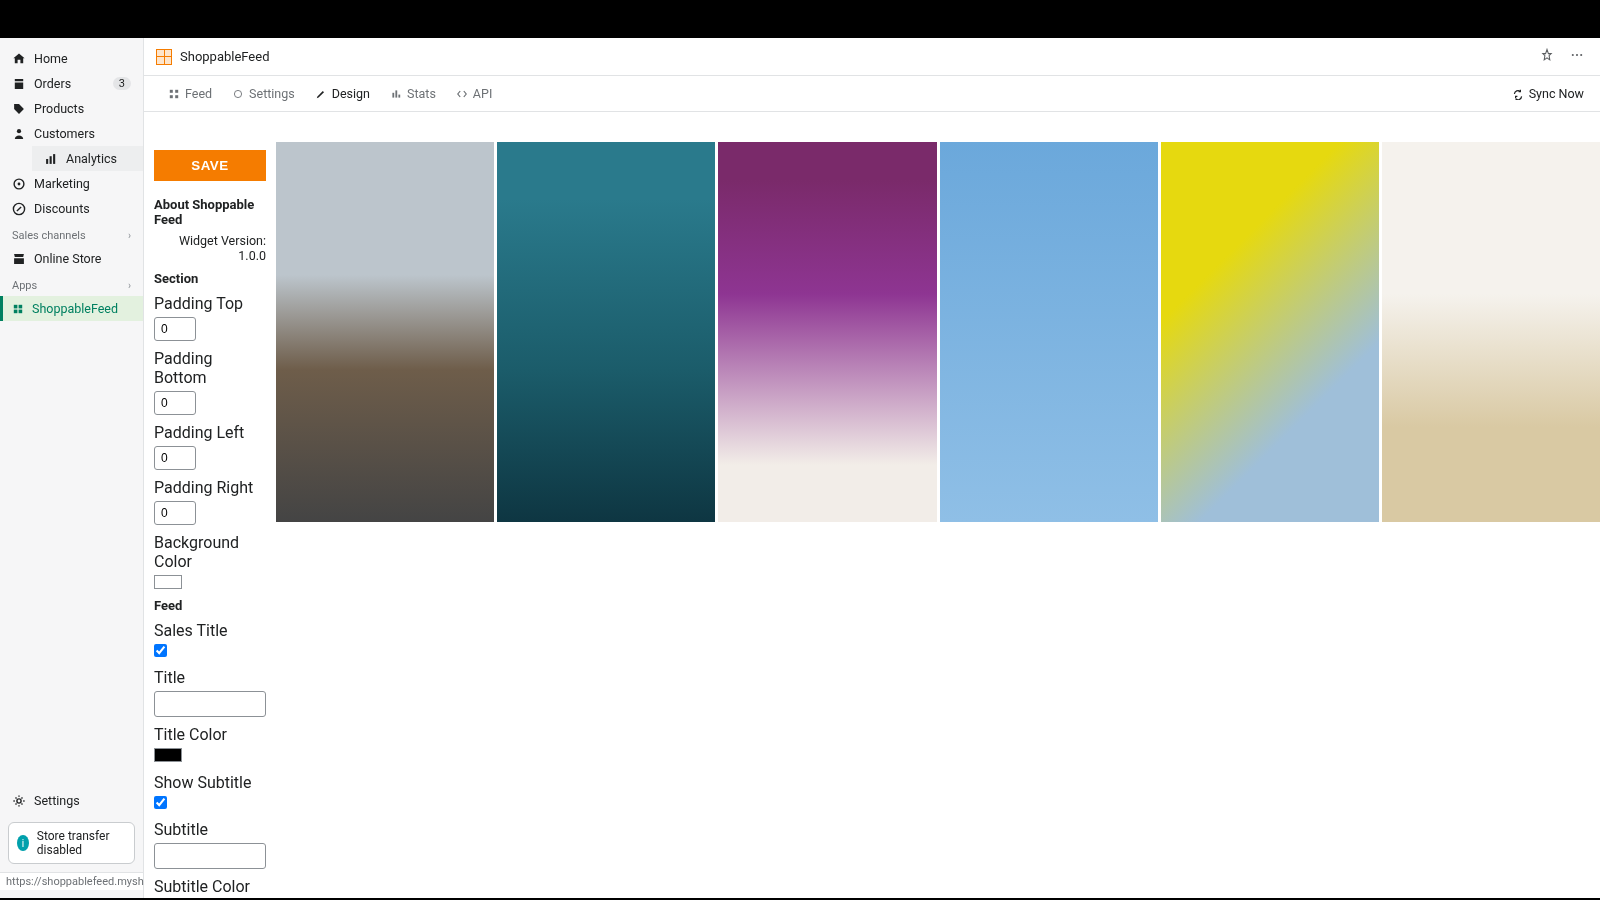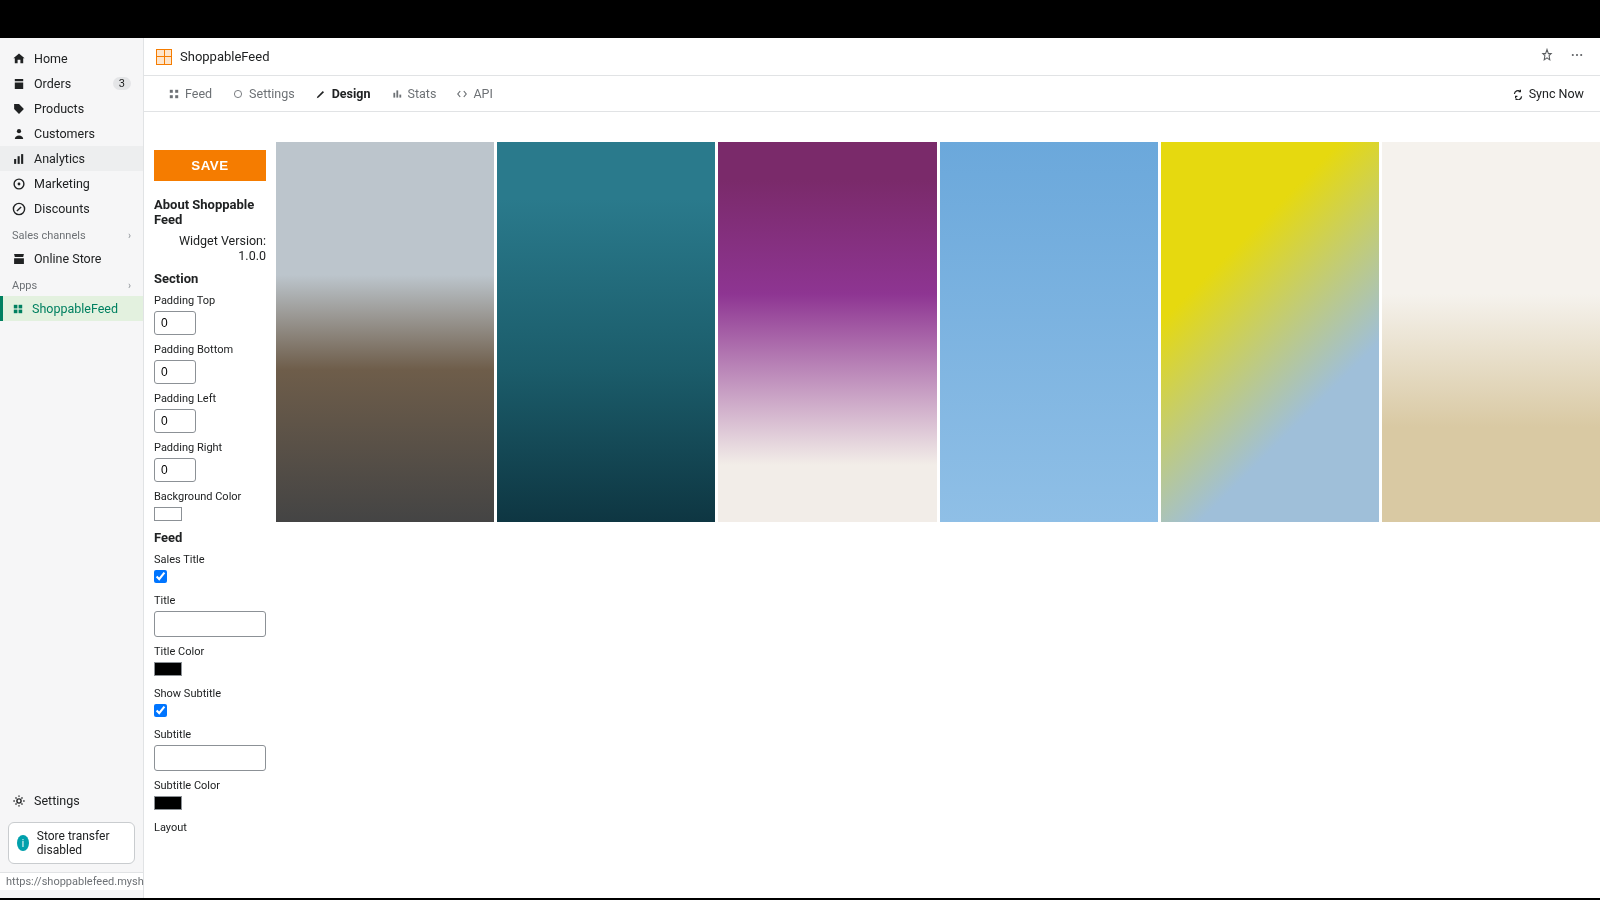--- a/index.html
+++ b/index.html
@@ -1,21 +1,21 @@
 <!DOCTYPE html>
 <html><head>
 <meta charset="utf-8">
 <style>
 * { box-sizing: border-box; margin: 0; padding: 0; }
 body { font-family: -apple-system, BlinkMacSystemFont, "Segoe UI", Roboto, sans-serif; font-size: 13px; color: #202223; background: #000; }
 .letterbox-top, .letterbox-bottom { height: 38px; background: #000; }
 .app { display: flex; background: #0f172a; height: 860px; }
 .sidebar { width: 144px; background: #f6f6f7; border-right: 1px solid #e1e3e5; display: flex; flex-direction: column; padding: 8px 0; }
 .nav-item { display: flex; align-items: center; padding: 5px 12px; cursor: pointer; color: #202223; font-size: 12.5px; gap: 8px; }
-.nav-item.active { background: #edeeef; }
+.nav-item.active { background: #edeeef; margin-left: 32px; }
 .nav-item.app-active { background: #e3f1df; color: #008060; border-left: 3px solid #008060; padding-left: 9px; }
 .nav-item .badge { margin-left: auto; background: #e4e5e7; border-radius: 10px; padding: 0 6px; font-size: 11px; }
 .nav-section { font-size: 11px; color: #6d7175; padding: 8px 12px 4px; display: flex; justify-content: space-between; align-items: center; }
 .nav-section .chev { font-size: 10px; color: #8c9196; }
 .sidebar-spacer { flex: 1; }
 .settings-link { display: flex; align-items: center; padding: 6px 12px; gap: 8px; font-size: 12.5px; cursor: pointer; }
 .transfer-pill { margin: 8px; border: 1px solid #c9cccf; border-radius: 6px; padding: 6px 8px; display: flex; align-items: center; gap: 8px; font-size: 12px; background: #fff; }
 .transfer-pill .i-circle { width: 16px; height: 16px; border-radius: 50%; background: #00a0ac; color: #fff; font-size: 10px; display: flex; align-items: center; justify-content: center; }
 .statusbar { background: #fff; border-top: 1px solid #e1e3e5; padding: 2px 6px; font-size: 11px; color: #6d7175; }
 .main { flex: 1; display: flex; flex-direction: column; background: #fff; }
@@ -24,29 +24,29 @@
 .app-icon span { background: #fff; opacity: .8; }
 .app-title { font-size: 13px; }
 .topbar-spacer { flex: 1; }
 .pin-icon, .more-icon, .bell-icon { cursor: pointer; color: #5c5f62; padding: 4px; }
 .tabs-row { display: flex; align-items: center; gap: 8px; padding: 6px 12px; }
 .tab-pill { padding: 4px 10px; font-size: 13px; }
 .tab-pill.active { background: #edeeef; border-radius: 4px; color: #008060; display: flex; align-items: center; gap: 6px; }
 .feed-icon-sm { width: 14px; height: 14px; border: 1.5px solid #008060; border-radius: 3px; display: inline-flex; align-items: center; justify-content: center; font-size: 9px; color: #008060; }
 .subtabs-row { display: flex; align-items: center; gap: 4px; padding: 8px 16px; border-bottom: 1px solid #e1e3e5; font-size: 12.5px; }
 .subtab { display: flex; align-items: center; gap: 5px; padding: 2px 8px; color: #6d7175; cursor: pointer; }
-.subtab.active { color: #202223; font-weight: 700; }
+.subtab.active { color: #202223; font-weight: 400; }
 .subtabs-spacer { flex: 1; }
 .sync-btn { display: flex; align-items: center; gap: 5px; color: #202223; cursor: pointer; font-size: 12.5px; }
 .content { flex: 1; display: flex; overflow: hidden; margin-top: 30px; }
 .design-panel { width: 132px; padding: 8px 10px; overflow-y: auto; font-size: 12.5px; flex-shrink: 0; }
 .save-btn { width: 100%; background: #f57c00; color: #fff; border: none; padding: 8px; font-weight: 600; letter-spacing: .5px; cursor: pointer; margin-bottom: 10px; }
 .panel-h { font-weight: 700; font-size: 13px; margin: 6px 0; }
 .panel-text { font-size: 12.5px; margin-bottom: 8px; text-align: right; }
-.field-label { font-size: 11px; margin: 8px 0 4px; display: block; }
+.field-label { font-size: 16px; margin: 8px 0 4px; display: block; }
 .num-input { width: 42px; padding: 4px 6px; border: 1px solid #8c9196; border-radius: 3px; font-size: 12px; }
 .text-input { width: 100%; padding: 5px 6px; border: 1px solid #8c9196; border-radius: 3px; font-size: 12px; }
 .color-swatch { width: 28px; height: 14px; border: 1px solid #8c9196; display: inline-block; cursor: pointer; }
 .preview { flex: 1; padding: 0; display: flex; gap: 3px; overflow: hidden; align-items: flex-start; }
 .img-tile { height: 380px; flex: 1; min-width: 0; }
 .tile-1 { background: linear-gradient(#bcc5cc 35%, #6e5d4a 60%, #444 100%); }
 .tile-2 { background: linear-gradient(#2a7a8c 15%, #1b5c6a 60%, #0e3642 100%); }
 .tile-3 { background: linear-gradient(#7a2a6a 10%, #8e3592 40%, #f2ede8 85%); }
 .tile-4 { background: linear-gradient(#6ba8db, #8fbfe6); position: relative; }
 .tile-5 { background: linear-gradient(135deg, #e6d90f 30%, #9fbfd9 70%); }

